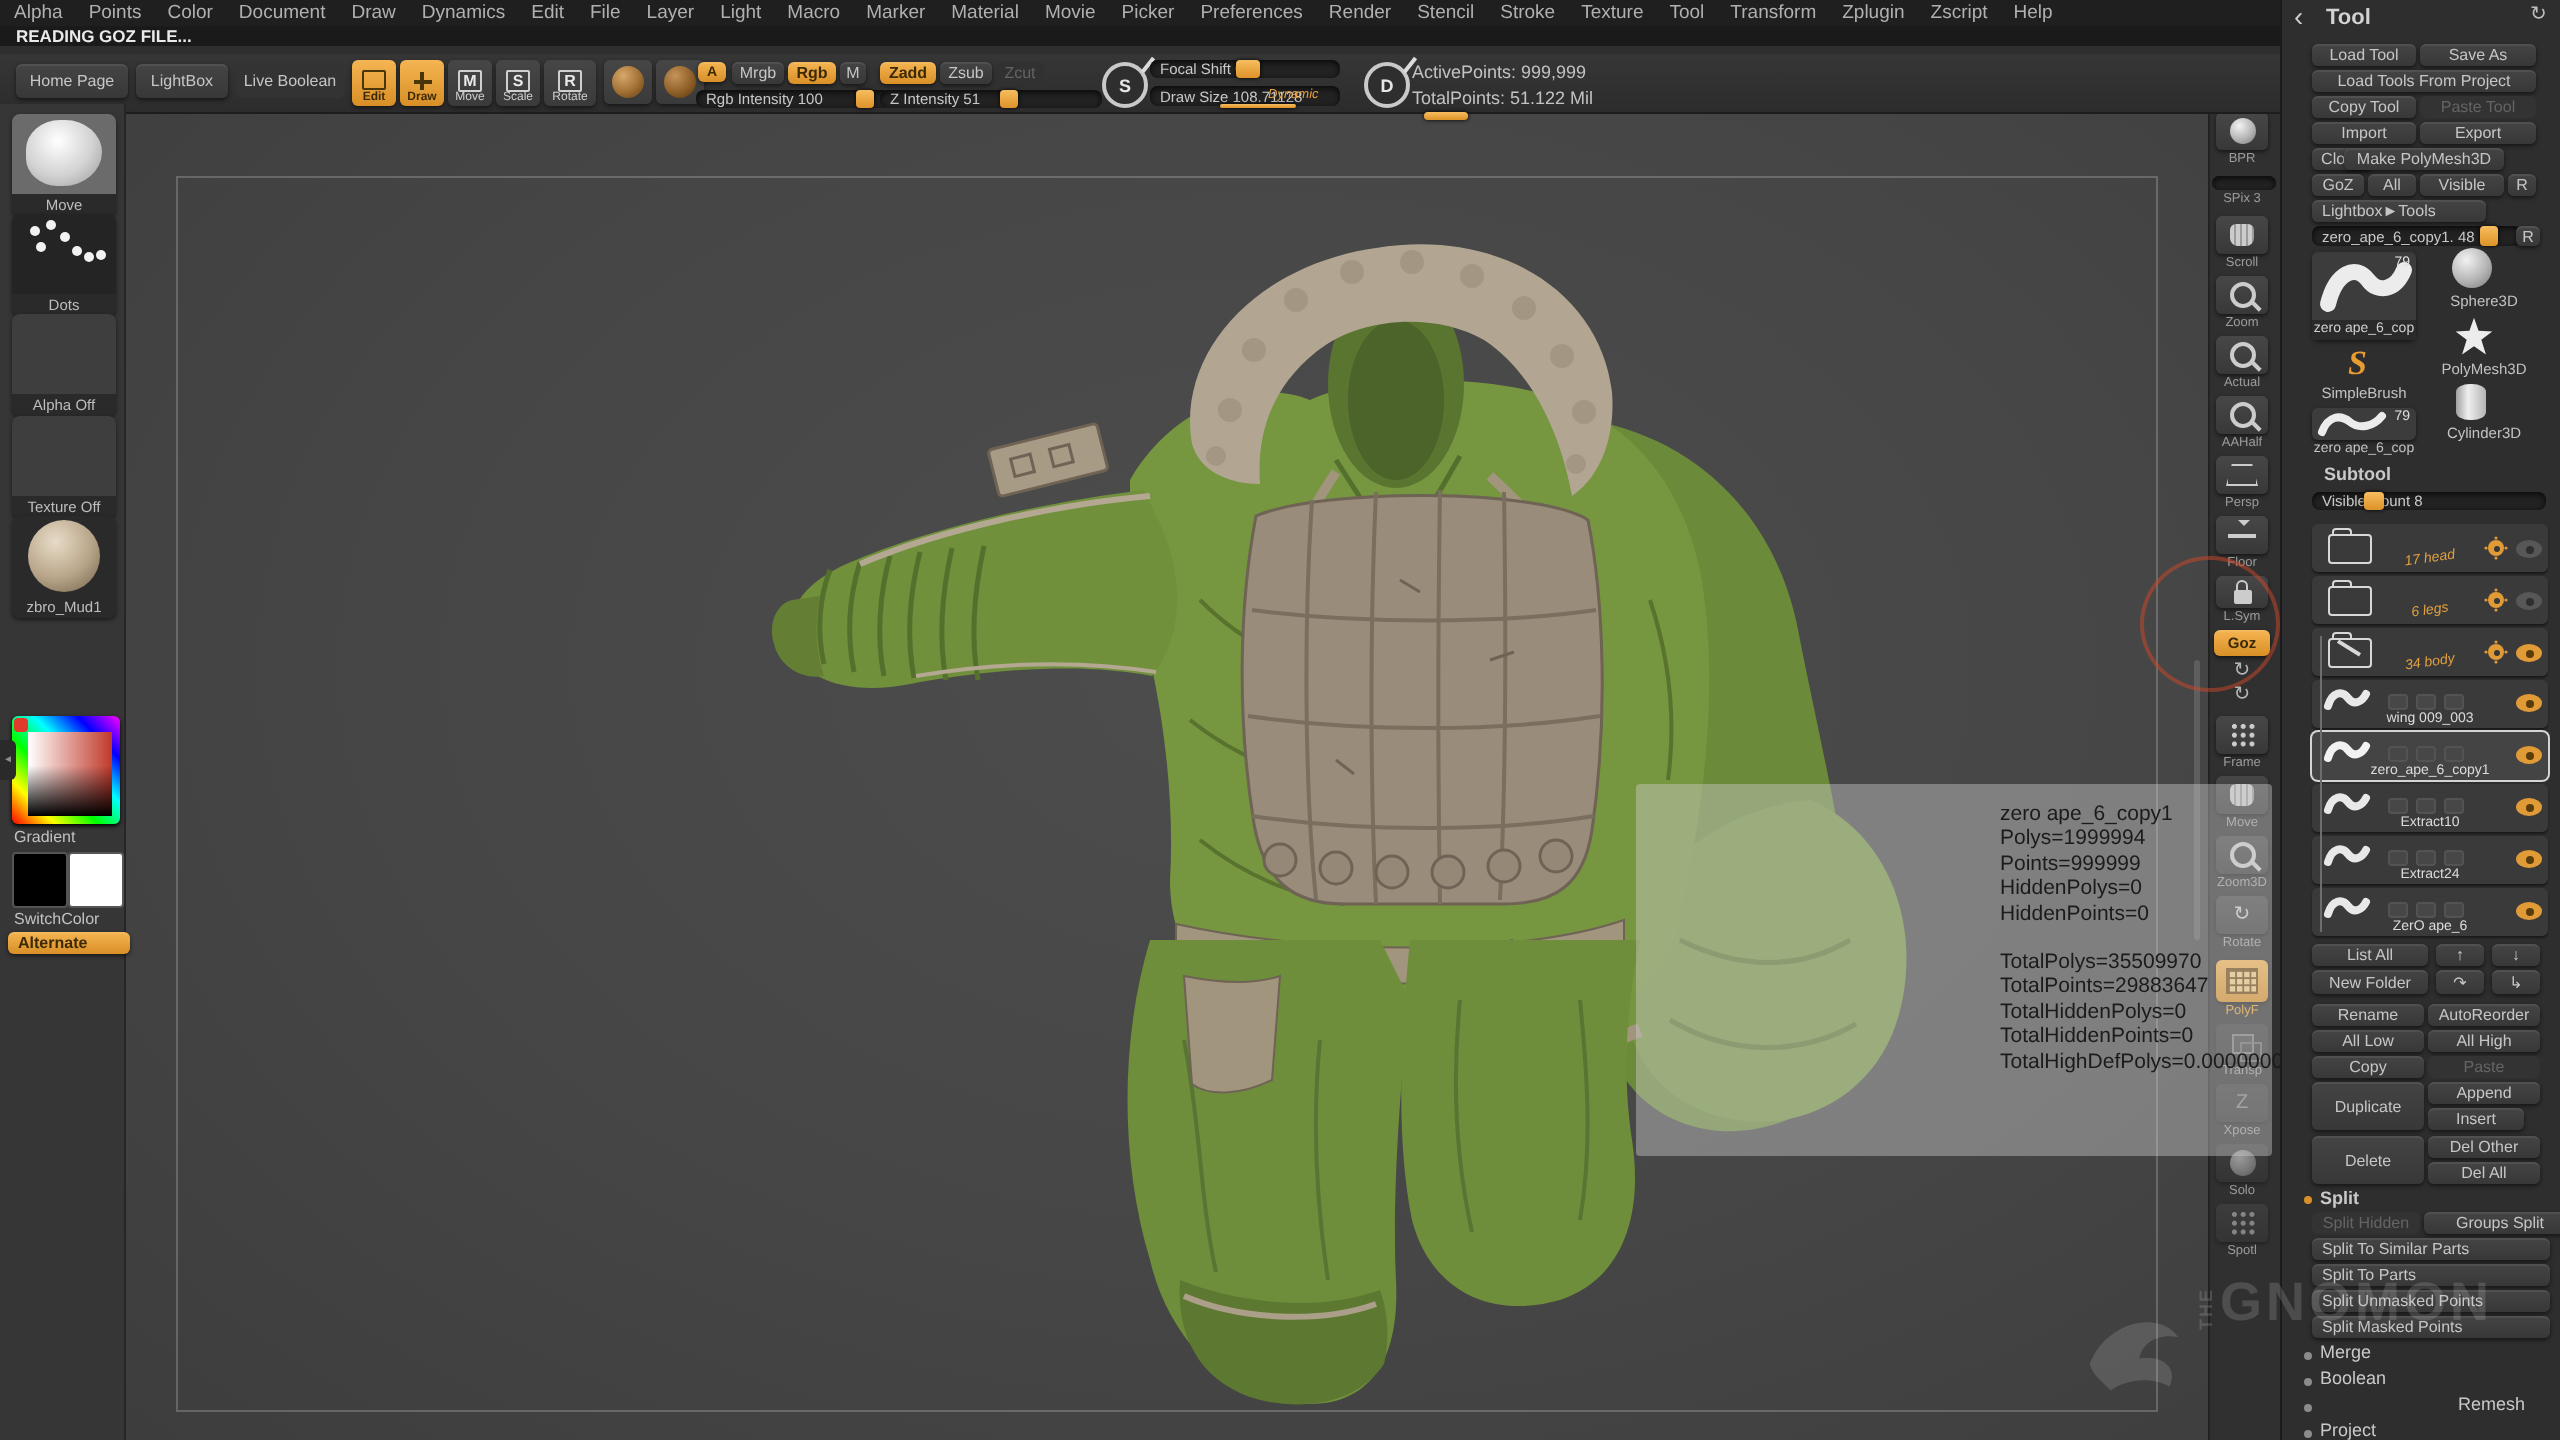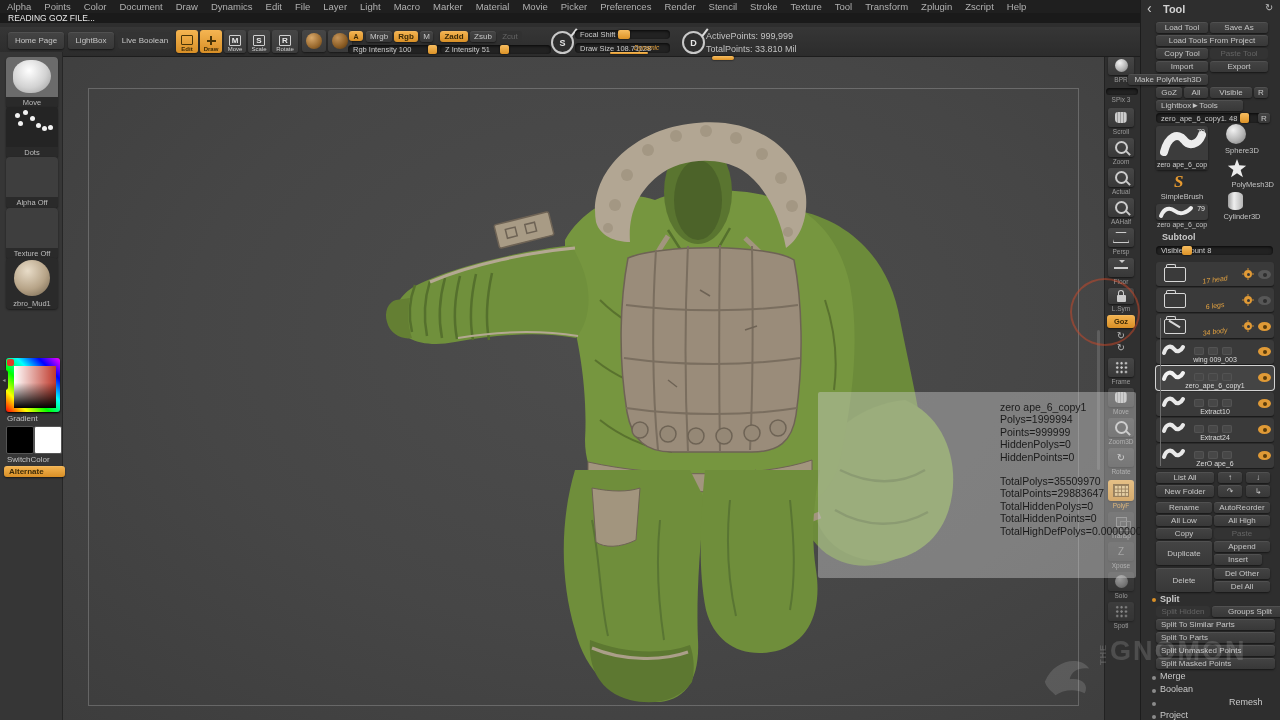--- a/index.html
+++ b/index.html
@@ -241,21 +241,21 @@
   <span>Stroke</span>
   <span>Texture</span>
   <span>Tool</span>
   <span>Transform</span>
   <span>Zplugin</span>
   <span>Zscript</span>
   <span>Help</span>
 </div>
 
 <div class="statusbar">
-  <span class="lbl" style="left:8px;top:0;font-size:8.5px;font-weight:normal;color:#eaeaea">READING GOZ FILE...</span>
+  <span class="lbl" style="left:8px;top:0;font-size:8.5px;font-weight:bold;color:#eaeaea">READING GOZ FILE...</span>
 </div>
 
 <div class="toolbar">
   <div class="btn" style="left:8px;top:5px;width:56px;height:17px">
       <span>Home Page</span>
     </div>
   <div class="btn" style="left:68px;top:5px;width:46px;height:17px">
       <span>LightBox</span>
     </div>
   <div class="btn" style="left:118px;top:5px;width:54px;height:17px;background:#333;box-shadow:none">
@@ -330,21 +330,21 @@
   <div class="slider" style="left:575px;top:16px;width:90px;height:10px">
       <span>Draw Size  108.71128</span>
     </div>
   <div class="thumbO" style="left:610px;top:25px;width:38px;height:2px"></div>
   <span class="lbl" style="left:634px;top:17px;font-size:6.5px;color:#e8a33c;font-style:italic">Dynamic</span>
 
   <div class="circIc" style="left:682px;top:4px">
       <span>D</span>
     </div>
   <span class="lbl" style="left:706px;top:4px;font-size:9px">ActivePoints: 999,999</span>
-  <span class="lbl" style="left:706px;top:17px;font-size:9px">TotalPoints: 33.810 Mil</span>
+  <span class="lbl" style="left:706px;top:17px;font-size:9px">TotalPoints: 51.122 Mil</span>
 </div>
 <div class="thumbO" style="left:712px;top:56px;width:22px;height:4px;z-index:9"></div>
 
 <div class="lefttray">
   <div class="tray-item" style="top:5px">
     <div class="tray-thumb" style="background:#6b6b6b">
         <span class="blob"></span>
       </div>
     <div class="tray-label">Move</div>
   </div>
@@ -485,21 +485,21 @@
   </div>
 <div class="btn pbtn" style="left:1156px;top:61px;width:52px;height:11px;z-index:8">
     <span>Import</span>
   </div>
 <div class="btn pbtn" style="left:1210px;top:61px;width:58px;height:11px;z-index:8">
     <span>Export</span>
   </div>
 <div class="btn pbtn" style="left:1156px;top:74px;width:30px;height:11px;z-index:8">
     <span>Clone</span>
   </div>
-<div class="btn pbtn" style="left:1128px;top:74px;width:80px;height:11px;z-index:8">
+<div class="btn pbtn" style="left:1172px;top:74px;width:80px;height:11px;z-index:8">
     <span>Make PolyMesh3D</span>
   </div>
 <div class="btn pbtn" style="left:1156px;top:87px;width:26px;height:11px;z-index:8">
     <span>GoZ</span>
   </div>
 <div class="btn pbtn" style="left:1184px;top:87px;width:24px;height:11px;z-index:8">
     <span>All</span>
   </div>
 <div class="btn pbtn" style="left:1210px;top:87px;width:42px;height:11px;z-index:8">
     <span>Visible</span>
@@ -527,21 +527,21 @@
 </div>
 <div class="abs" style="left:1226px;top:124px;z-index:8">
     <span class="sphereg" style="width:20px;height:20px;display:block"></span>
   </div>
 <span class="lbl" style="left:1214px;top:146px;width:56px;text-align:center;font-size:7.5px;z-index:8">Sphere3D</span>
 <div class="abs" style="left:1226px;top:158px;z-index:8">
   <svg width="22" height="22" viewBox="0 0 24 24">
       <path d="M12 1 L14.5 8 L22 8.5 L16 13 L18.5 21 L12 16.5 L5.5 21 L8 13 L2 8.5 L9.5 8 Z" fill="#ececec"></path>
     </svg>
 </div>
-<span class="lbl" style="left:1210px;top:180px;width:64px;text-align:right;font-size:7.5px;z-index:8">PolyMesh3D</span>
+<span class="lbl" style="left:1210px;top:180px;width:64px;text-align:center;font-size:7.5px;z-index:8">PolyMesh3D</span>
 <div class="abs" style="left:1174px;top:172px;z-index:8"><span class="sbrushS">S</span></div>
 <span class="lbl" style="left:1156px;top:192px;width:52px;text-align:center;font-size:7.5px;z-index:8">SimpleBrush</span>
 <div class="abs" style="left:1228px;top:192px;z-index:8">
     <span class="cylg" style="display:block"></span>
   </div>
 <span class="lbl" style="left:1214px;top:212px;width:56px;text-align:center;font-size:7.5px;z-index:8">Cylinder3D</span>
 <div class="thumbbox" style="left:1156px;top:204px;width:52px;height:16px;z-index:8">
   <svg width="40" height="16" viewBox="0 0 40 16">
       <path d="M5 12 C8 4 14 3 19 7 C24 11 31 9 35 4" stroke="#ececec" stroke-width="4" fill="none" stroke-linecap="round"></path>
     </svg>

